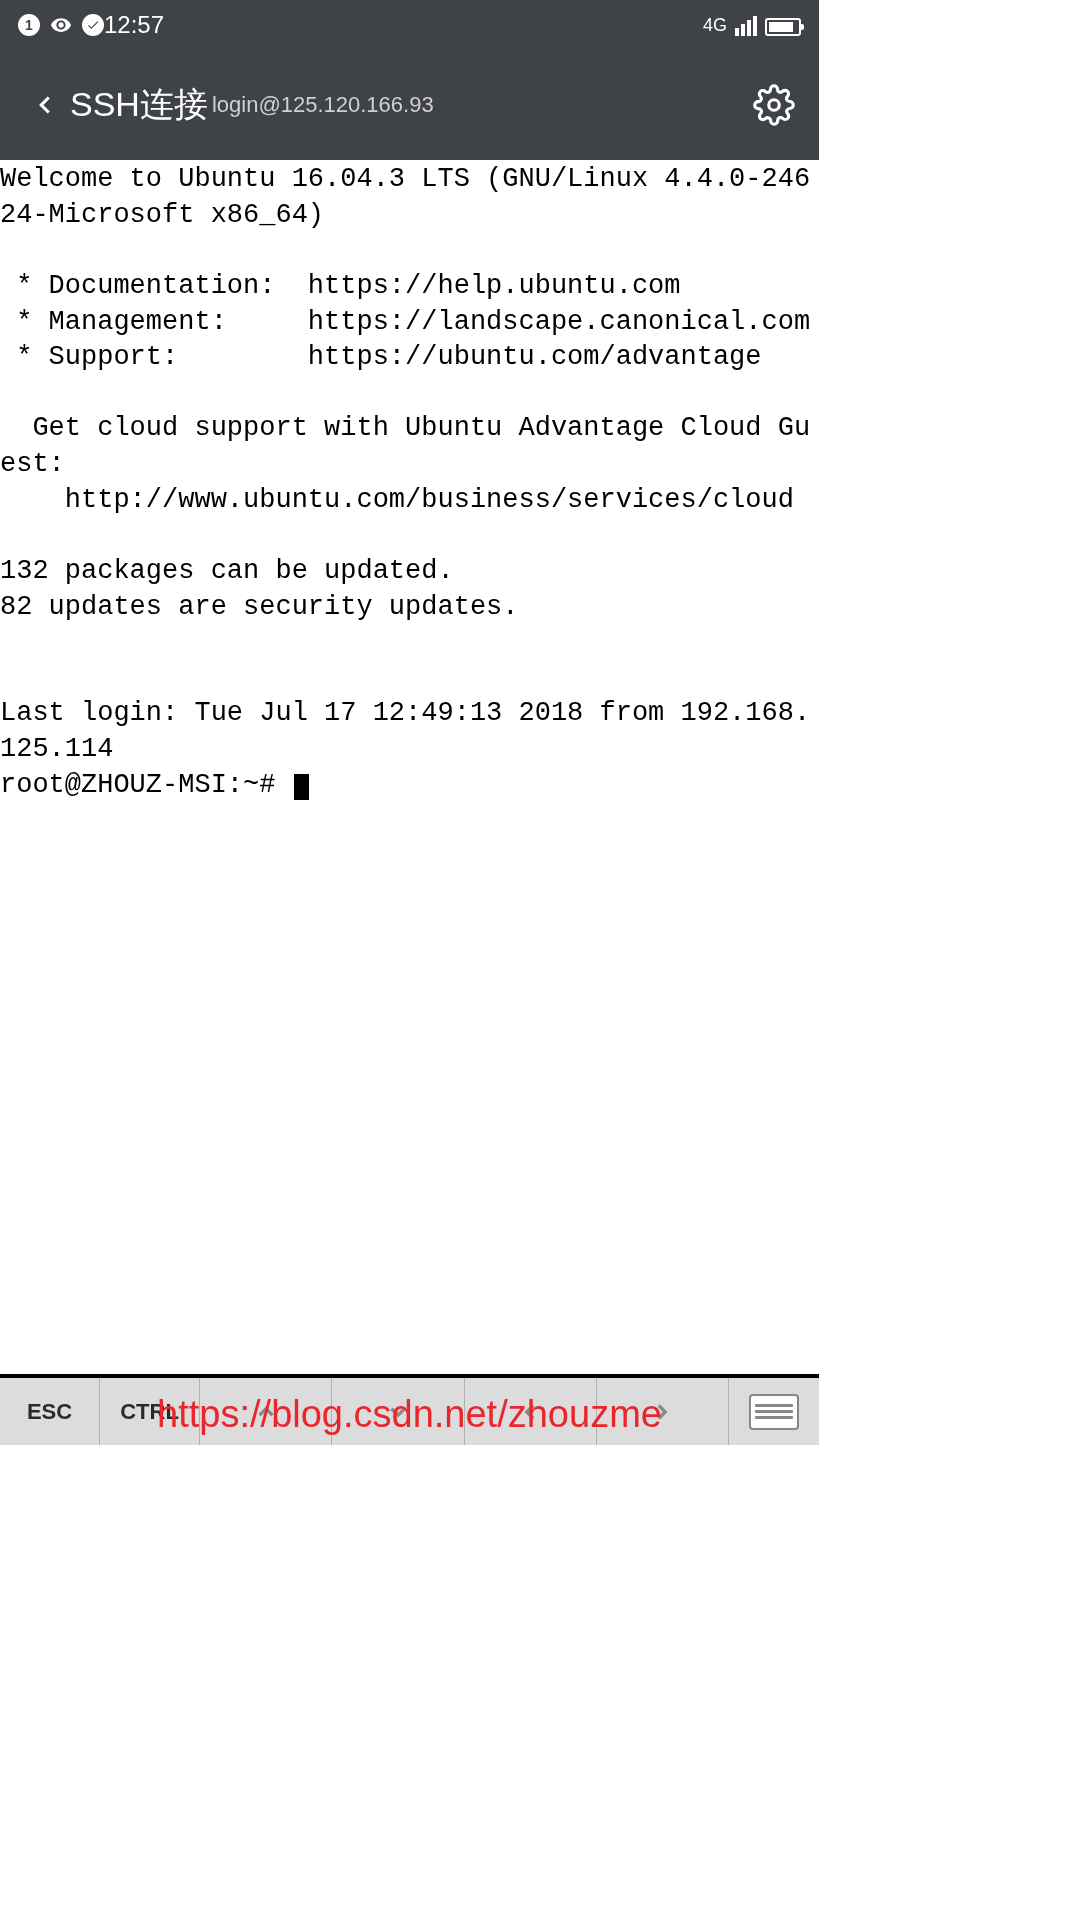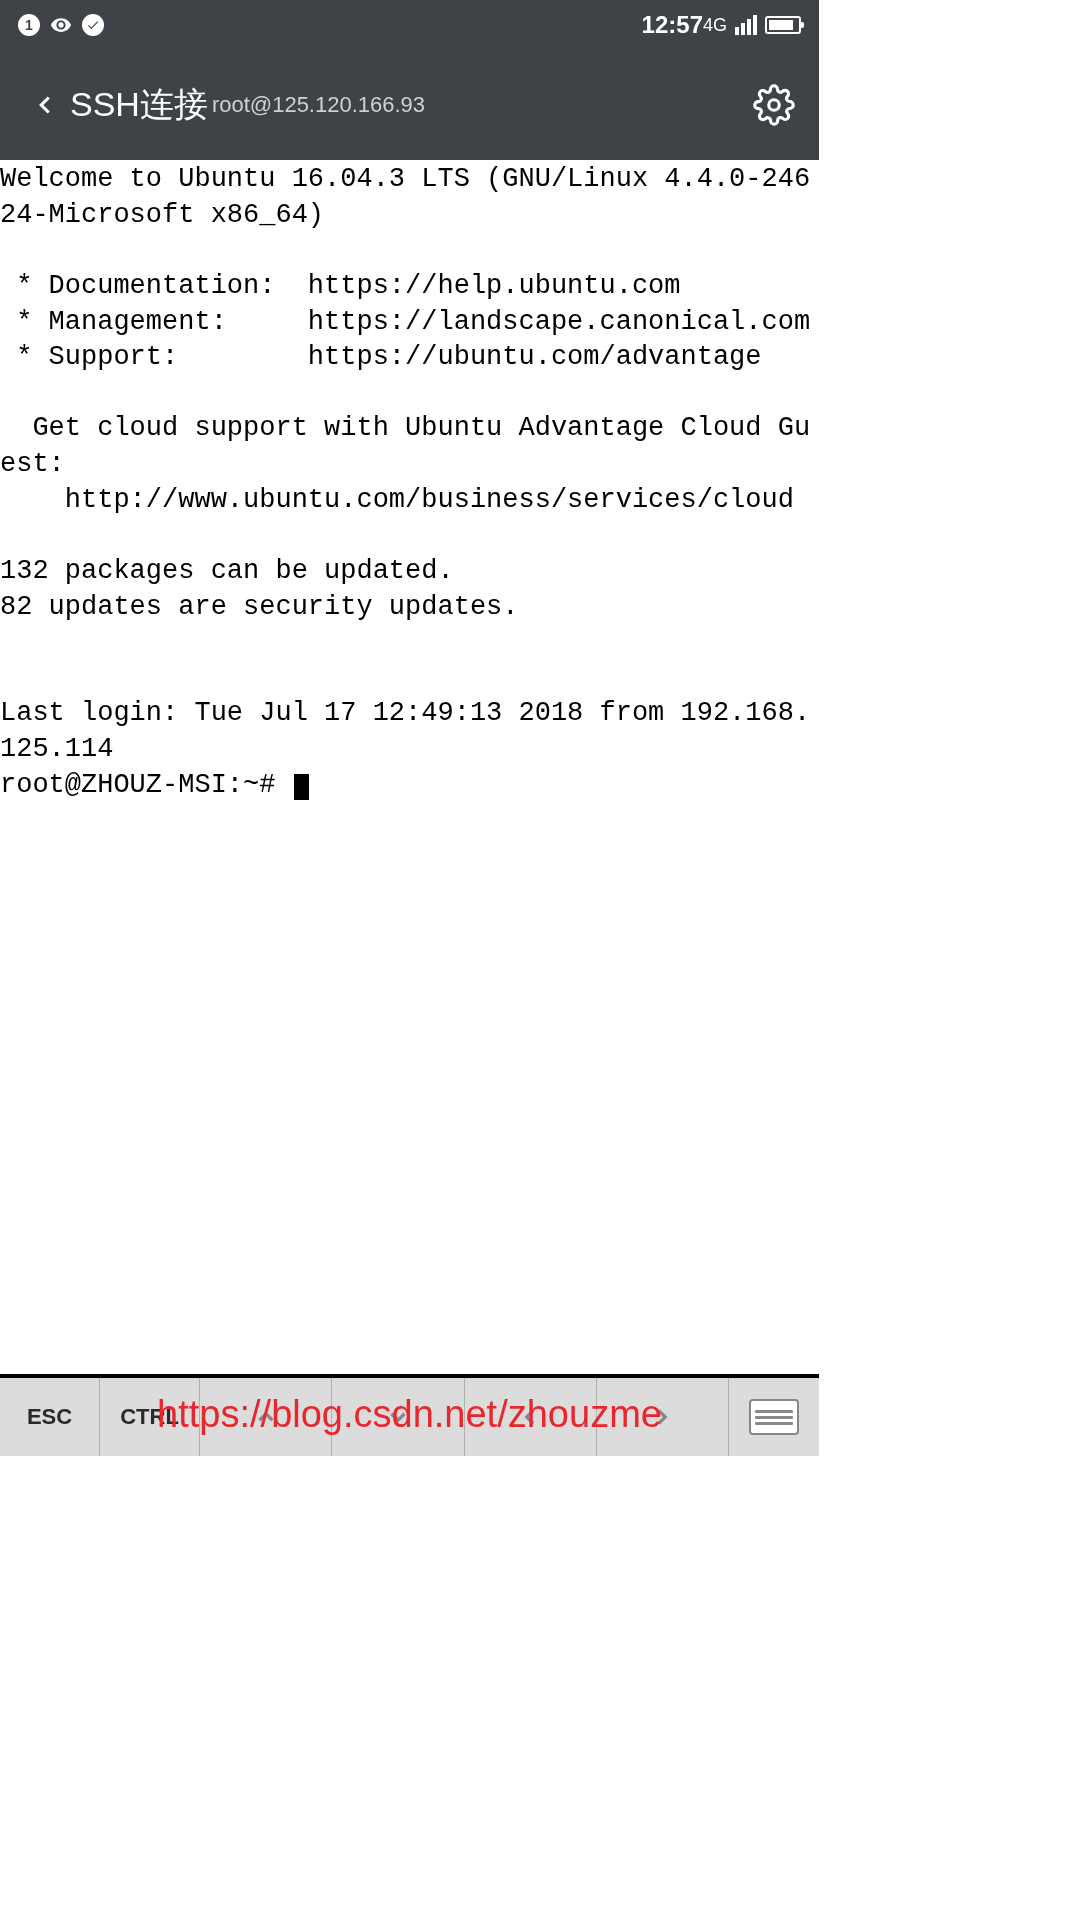--- a/index.html
+++ b/index.html
@@ -24,27 +24,27 @@
       padding: 0 18px;
       font-size: 22px;
     }
     .status-left {
       display: flex;
       align-items: center;
       gap: 10px;
     }
     .status-center {
       flex: 1;
-      text-align: right;
+      text-align: left;
       font-size: 24px;
-      font-weight: 700;
+      font-weight: 400;
     }
     .status-right {
       display: flex;
-      align-items: center;
+      align-items: flex-end;
       gap: 8px;
     }
     .notif-badge {
       width: 22px;
       height: 22px;
       border-radius: 50%;
       background: #ffffff;
       color: #3f4246;
       display: flex;
       align-items: center;
@@ -167,21 +167,21 @@
       text-align: center;
       pointer-events: none;
       white-space: nowrap;
     }
     .watermark-sub {
       font-size: 28px;
       opacity: 0.6;
       margin-top: -6px;
     }
     .bottom-bar {
-      height: 82px;
+      height: 71px;
       background: #e8e8e8;
       display: flex;
       border-top: 4px solid #000000;
       position: relative;
     }
     .key-btn {
       border-right: 1px solid #b0b0b0;
       display: flex;
       align-items: center;
       justify-content: center;
@@ -270,21 +270,21 @@
 </div>
 
 <div class="app-header">
   <div class="back-btn">
     <svg width="30" height="44" viewBox="0 0 24 24" fill="none" stroke="#ffffff" stroke-width="2.5">
         <polyline points="15 18 9 12 15 6"></polyline>
       </svg>
   </div>
   <div class="header-center">
     <div class="header-title">SSH连接</div>
-    <div class="header-subtitle">root@125.120.166.93</div>
+    <div class="header-subtitle">login@125.120.166.93</div>
   </div>
   <div class="settings-btn">
     <svg width="42" height="42" viewBox="0 0 24 24" fill="none" stroke="#ffffff" stroke-width="1.8">
         <circle cx="12" cy="12" r="3"></circle>
         <path d="M19.4 15a1.65 1.65 0 0 0 .33 1.82l.06.06a2 2 0 0 1 0 2.83 2 2 0 0 1-2.83 0l-.06-.06a1.65 1.65 0 0 0-1.82-.33 1.65 1.65 0 0 0-1 1.51V21a2 2 0 0 1-2 2 2 2 0 0 1-2-2v-.09A1.65 1.65 0 0 0 9 19.4a1.65 1.65 0 0 0-1.82.33l-.06.06a2 2 0 0 1-2.83 0 2 2 0 0 1 0-2.83l.06-.06a1.65 1.65 0 0 0 .33-1.82 1.65 1.65 0 0 0-1.51-1H3a2 2 0 0 1-2-2 2 2 0 0 1 2-2h.09A1.65 1.65 0 0 0 4.6 9a1.65 1.65 0 0 0-.33-1.82l-.06-.06a2 2 0 0 1 0-2.83 2 2 0 0 1 2.83 0l.06.06a1.65 1.65 0 0 0 1.82.33H9a1.65 1.65 0 0 0 1-1.51V3a2 2 0 0 1 2-2 2 2 0 0 1 2 2v.09a1.65 1.65 0 0 0 1 1.51 1.65 1.65 0 0 0 1.82-.33l.06-.06a2 2 0 0 1 2.83 0 2 2 0 0 1 0 2.83l-.06.06a1.65 1.65 0 0 0-.33 1.82V9a1.65 1.65 0 0 0 1.51 1H21a2 2 0 0 1 2 2 2 2 0 0 1-2 2h-.09a1.65 1.65 0 0 0-1.51 1z"></path>
       </svg>
   </div>
 </div>
 
 <div class="terminal"><span>Welcome to Ubuntu 16.04.3 LTS (GNU/Linux 4.4.0-24624-Microsoft x86_64)</span>

